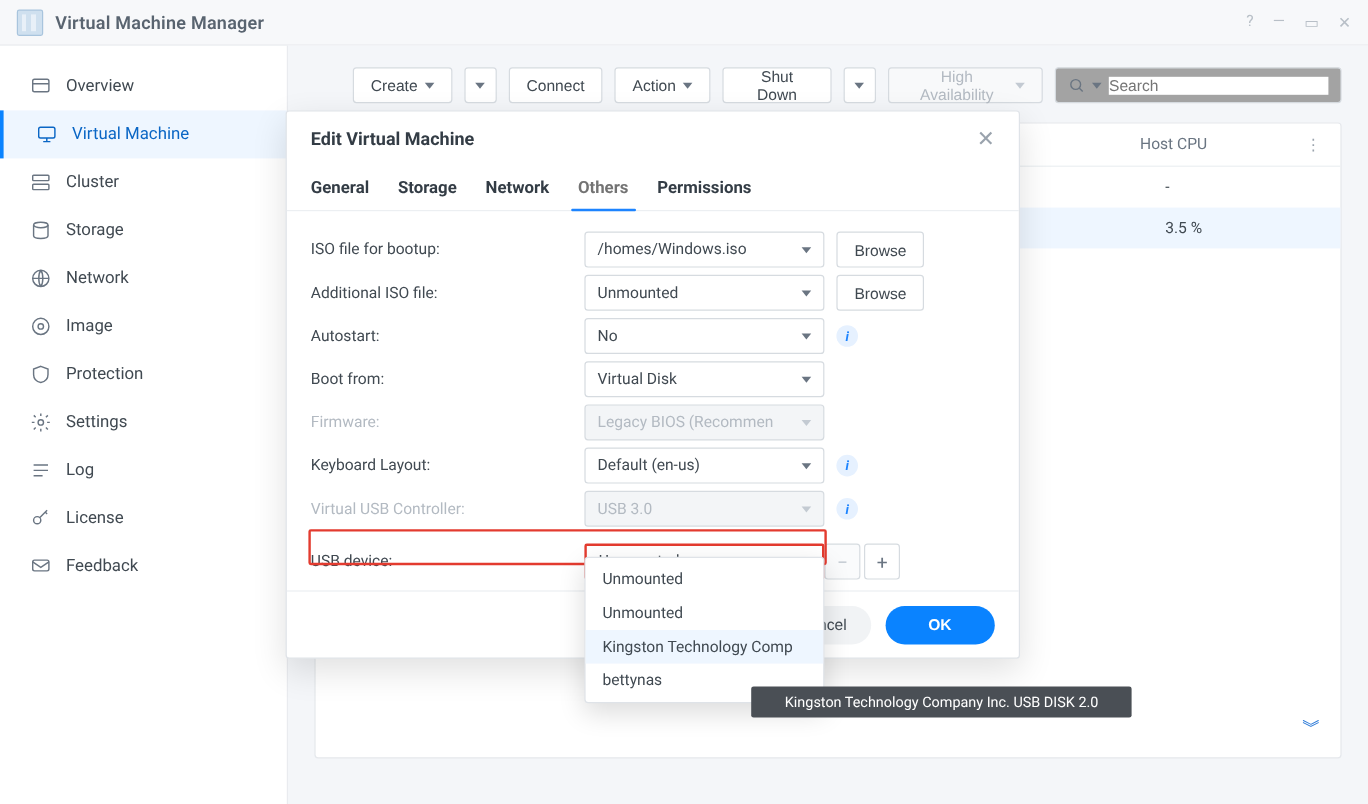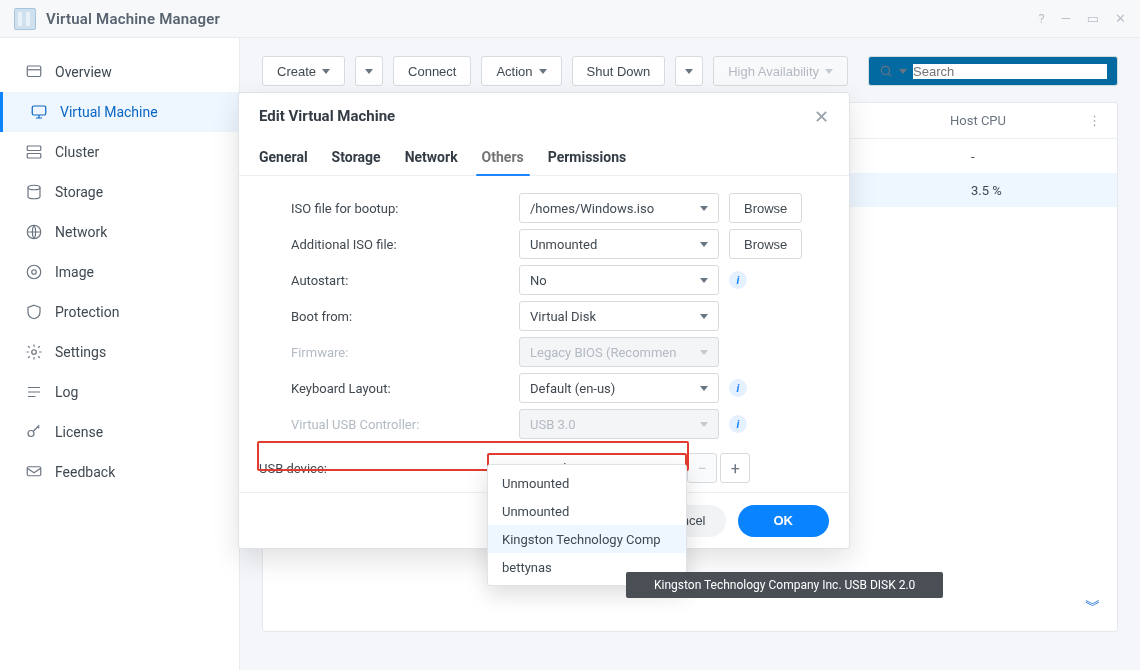--- a/index.html
+++ b/index.html
@@ -16,26 +16,26 @@
 
 .shell { display: flex; height: calc(670px - 38px); }
 .sidebar { width: 240px; border-right: 1px solid #e9ebef; padding-top: 14px; flex: none; }
 .side-item { height: 40px; display: flex; align-items: center; padding: 0 22px; gap: 12px; color: #404951; cursor: pointer; font-size: 14px; border-left: 3px solid transparent; }
 .side-item.active { background: #eef6ff; border-left-color: #0a83ff; color: #0a66c5; padding-left: 27px; }
 .side-item .sicon { width: 18px; height: 18px; display: inline-flex; align-items: center; justify-content: center; color: #6a7582; }
 .side-item.active .sicon { color: #0a66c5; }
 .side-item svg { width: 18px; height: 18px; stroke: currentColor; fill: none; stroke-width: 1.6; }
 
 .main { flex: 1; background: #f4f6f9; padding: 18px 22px; position: relative; }
-.toolbar { display: flex; gap: 10px; align-items: center; }
+.toolbar { display: flex; gap: 10px; align-items: center; margin-left: 32px; }
 .btn { height: 30px; padding: 0 14px; background: #fff; border: 1px solid #d6dbe0; border-radius: 3px; display: inline-flex; align-items: center; gap: 6px; font-size: 13px; color: #404951; cursor: pointer; }
 .btn .caret { width: 0; height: 0; border-left: 4px solid transparent; border-right: 4px solid transparent; border-top: 5px solid #6a7582; }
 .btn.sp { width: 28px; justify-content: center; padding: 0; }
 .btn.disabled { color: #b3bac2; background: #f8f9fa; }
-.toolbar .search { margin-left: auto; height: 30px; width: 250px; background: #0369a1; border: 1px solid #d6dbe0; border-radius: 3px; display: flex; align-items: center; padding: 0 10px; gap: 6px; }
+.toolbar .search { margin-left: auto; height: 30px; width: 250px; background: #a3a3a3; border: 1px solid #d6dbe0; border-radius: 3px; display: flex; align-items: center; padding: 0 10px; gap: 6px; }
 .toolbar .search svg { width: 14px; height: 14px; stroke: #6a7582; fill: none; stroke-width: 2; }
 .toolbar .search input { border: none; outline: none; flex: 1; font-size: 13px; color: #404951; }
 
 .content-card { background: #fff; border: 1px solid #e5e8ec; border-radius: 3px; margin-top: 16px; min-height: 530px; position: relative; }
 .grid-head { display: flex; height: 36px; border-bottom: 1px solid #eceff2; align-items: center; padding: 0 16px; font-size: 13px; color: #6a7582; }
 .grid-head .col-hc { margin-left: auto; width: 130px; }
 .grid-head .menudots { margin-left: 8px; color: #9aa3ad; }
 .grid-row { display: flex; height: 34px; align-items: center; padding: 0 16px; font-size: 13px; }
 .grid-row.sel { background: #eef6ff; }
 .grid-row .col-hc { margin-left: auto; width: 130px; }
@@ -46,21 +46,21 @@
 .dialog .dlg-head { height: 46px; display: flex; align-items: center; padding: 0 20px; }
 .dialog .dlg-head .ttl { font-size: 15px; font-weight: 700; color: #333c45; }
 .dialog .dlg-head .close { margin-left: auto; color: #9aa3ad; font-size: 18px; cursor: pointer; }
 .dialog .tabs { display: flex; gap: 24px; padding: 0 20px; border-bottom: 1px solid #eceff2; }
 .dialog .tab { height: 36px; display: flex; align-items: center; font-size: 14px; font-weight: 700; color: #333c45; position: relative; cursor: pointer; }
 .dialog .tab.active { color: #737373; }
 .dialog .tab.active::after { content: ""; position: absolute; bottom: -1px; left: -6px; right: -6px; height: 2px; background: #1d84ff; border-radius: 2px; }
 
 .dlg-body { padding: 14px 20px 6px; }
 .frow { display: flex; align-items: center; height: 36px; }
-.frow .lbl { width: 228px; font-size: 13px; color: #404951; margin-left: 32px; }
+.frow .lbl { width: 228px; font-size: 13px; color: #404951; }
 .frow .lbl.muted { color: #b3bac2; }
 .frow .after { display: flex; gap: 8px; margin-left: 10px; align-items: center; }
 .select { height: 30px; width: 200px; border: 1px solid #d6dbe0; border-radius: 3px; background: #fff; display: flex; align-items: center; padding: 0 10px; justify-content: space-between; cursor: pointer; font-size: 13px; color: #404951; }
 .select.disabled { background: #f3f5f7; color: #b3bac2; }
 .select .caret { border-top-color: #6a7582; }
 .select.disabled .caret { border-top-color: #c3cad2; }
 .browse { height: 30px; padding: 0 14px; border: 1px solid #d6dbe0; background: #fff; border-radius: 3px; cursor: pointer; font-size: 13px; color: #404951; }
 .info { width: 18px; height: 18px; border-radius: 50%; background: #e6f1ff; color: #1d84ff; display: inline-flex; align-items: center; justify-content: center; font-style: italic; font-weight: 700; font-size: 11px; }
 
 .usb-row { display: flex; align-items: center; height: 36px; margin-top: 8px; }

